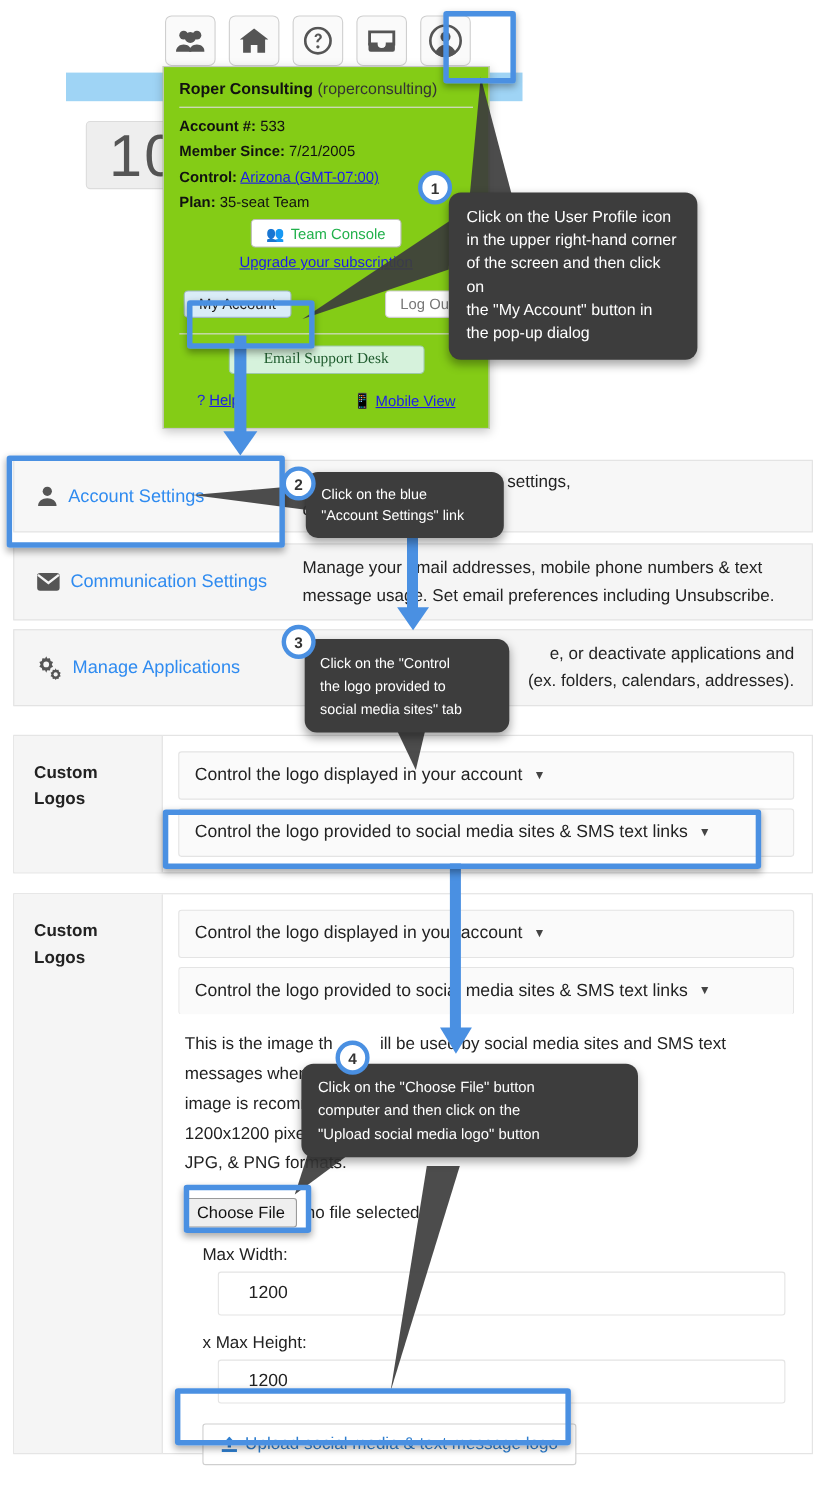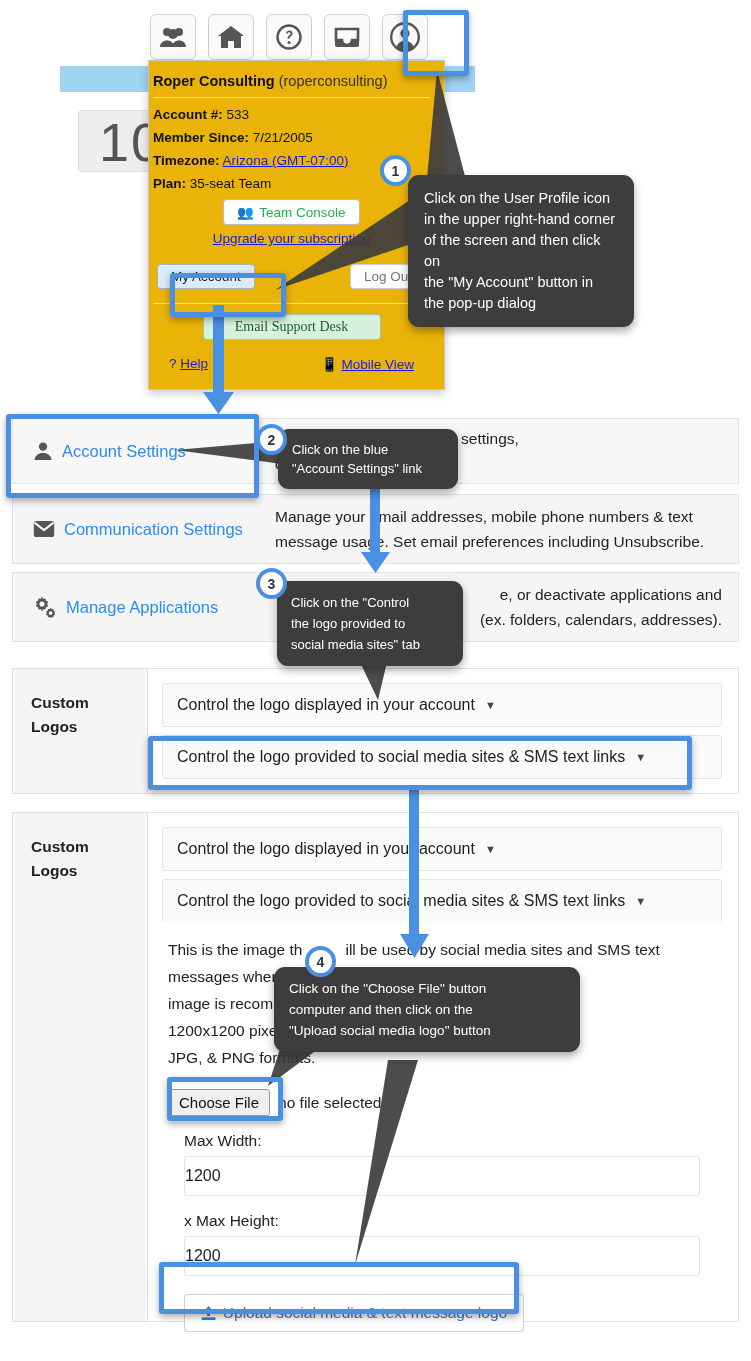--- a/index.html
+++ b/index.html
@@ -23,23 +23,23 @@
   #iconbar{left:150px;top:14px;display:flex;gap:12px;}
   .icon-btn{
     width:46px;height:46px;border:1px solid #cfcfcf;border-radius:6px;
     background:#fafafa;display:flex;align-items:center;justify-content:center;
     box-sizing:border-box;
   }
   .icon-btn svg{fill:#555;}
 
   
   #profile-popup{
-    left:148px;top:60px;width:297px;height:330px;background:#eab308;
+    left:148px;top:60px;width:297px;height:330px;background:#84cc16;
     border:1px solid #c7c7c7;box-shadow:0 3px 9px rgba(0,0,0,.22);
-    box-sizing:border-box;padding:12px 14px 0 4px;
+    box-sizing:border-box;padding:12px 14px 0 14px;
   }
   #popup-title{font-size:14.5px;color:#111;padding-bottom:8px;}
   #popup-title b{font-weight:bold;}
   #popup-title span.handle{font-weight:normal;color:#333;}
   .hr{border-top:1px solid #dddddd;margin:0 0 9px 0;}
   .kv{font-size:13.5px;margin:0 0 8px 0;color:#111;}
   .kv b{font-weight:bold;}
   a.lnk{color:#1a1aee;text-decoration:underline;}
   .center{text-align:center;}
   .btn-outline{
@@ -87,22 +87,22 @@
   #panel-a{top:668px;height:126px;}
   #panel-b{top:812px;height:510px;}
   #logo-body{font-size:15.5px;line-height:27px;color:#222;padding:14px 6px 0 6px;}
   #choose-row{margin:18px 0 0 6px;display:flex;align-items:center;gap:8px;font-size:15.5px;}
   #choose-file{
     border:1px solid #9a9a9a;background:#efefef;border-radius:3px;
     padding:4px 10px;font-size:15px;color:#111;
   }
   .fld-label{font-size:15.5px;margin:16px 0 6px 22px;}
   .fld{
-    margin-left:22px;width:516px;height:40px;border:1px solid #e4e4e4;border-radius:3px;
-    background:#fff;font-size:16px;color:#222;padding:0 0;box-sizing:border-box;
+    margin-left:36px;width:516px;height:40px;border:1px solid #e4e4e4;border-radius:3px;
+    background:#fff;font-size:16px;color:#222;padding:0 27px;box-sizing:border-box;
     display:flex;align-items:center;
   }
   #upload-btn{
     margin:18px 0 0 22px;width:340px;height:38px;border:1px solid #cfcfcf;border-radius:3px;
     background:#fff;color:#2f7fd0;font-size:15.5px;display:flex;align-items:center;
     justify-content:center;gap:7px;box-sizing:border-box;
   }
 
   
   .hl{border:5px solid #4a90e2;border-radius:3px;box-shadow:0 3px 7px rgba(0,0,0,.33);pointer-events:none;}
@@ -192,21 +192,21 @@
 
   <div class="kv">
     <b>Account #:</b>
     <span>533</span>
   </div>
   <div class="kv">
     <b>Member Since:</b>
     <span>7/21/2005</span>
   </div>
   <div class="kv">
-    <b>Timezone:</b>
+    <b>Control:</b>
     <a class="lnk" href="#">Arizona (GMT-07:00)</a>
   </div>
   <div class="kv">
     <b>Plan:</b>
     <span>35-seat Team</span>
   </div>
 
   <div class="center">
     <div class="btn-outline" id="team-console">
       <span class="tc-ic">👥</span><span>Team Console</span>

